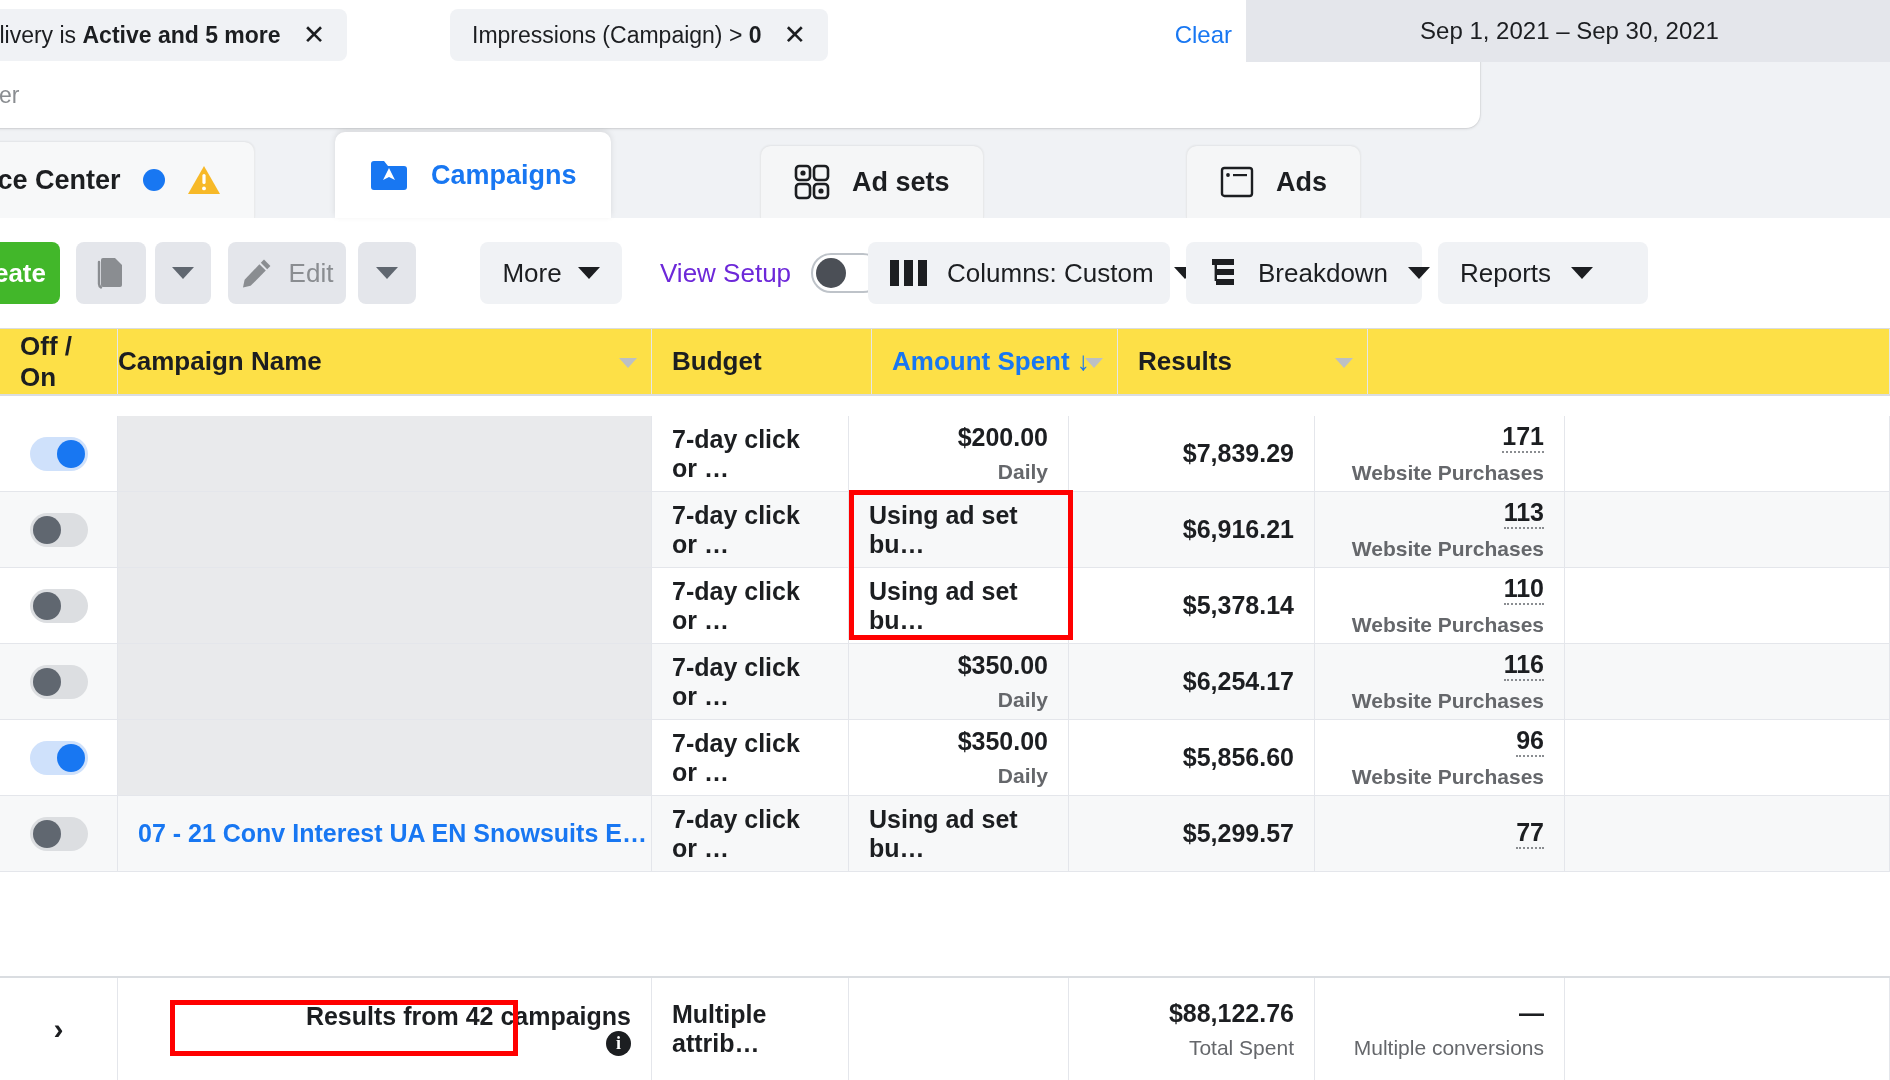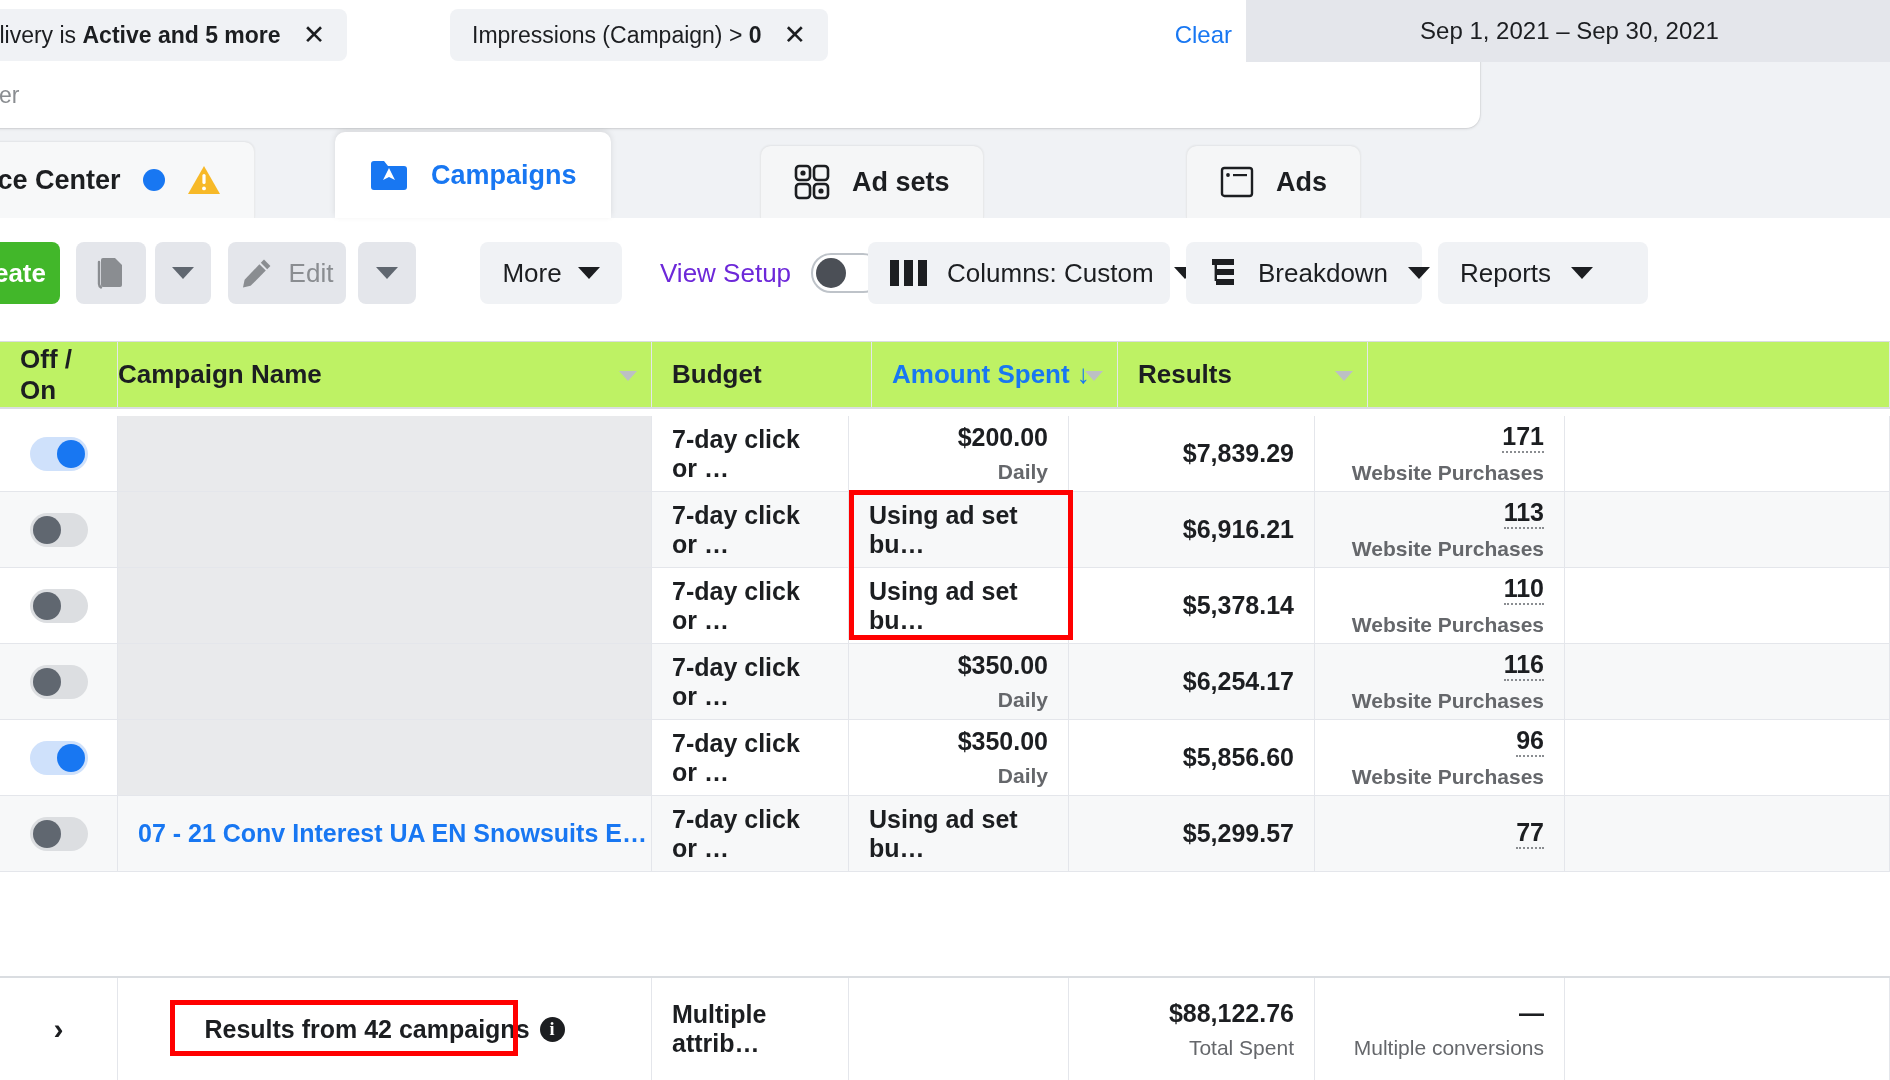--- a/index.html
+++ b/index.html
@@ -121,22 +121,22 @@
   #btn-reports { left: 1438px; width: 210px; justify-content: flex-start; padding-left: 22px; gap: 20px; }
   .caret { width: 0; height: 0; border-left: 11px solid transparent; border-right: 11px solid transparent; border-top: 12px solid #1c1e21; }
   .caret.grey { border-top-color: #606770; }
   .col-icon { display: flex; gap: 5px; }
   .col-icon i { display:block; width: 9px; height: 26px; background: #1c1e21; }
   .pencil svg, .dup svg, .brk svg { display: block; }
 
   
   .table { position: absolute; left: 0; top: 328px; width: 1890px; height: 752px; background: #fff; }
   .thead {
-    position: absolute; left: 0; top: 13px; width: 1890px; height: 68px;
-    background: #bef264; border-bottom: 2px solid #dadde1; border-top: 1px solid #dadde1;
+    position: absolute; left: 0; top: 0; width: 1890px; height: 68px;
+    background: #fde047; border-bottom: 2px solid #dadde1; border-top: 1px solid #dadde1;
     display: flex;
   }
   .th {
     font-size: 26px; font-weight: 700; color: #1c1e21;
     display: flex; align-items: center; position: relative;
     border-right: 1px solid #e4e6eb;
     padding: 0 20px;
   }
   .th .sortcaret {
     position: absolute; right: 14px; top: 50%; margin-top: -4px;
@@ -509,21 +509,21 @@
             <span class="res">77</span>
           </div>
           <div class="cell c-tail"></div>
         </div>
       </div>
 
     <div class="tfoot">
       <div class="cell c-onoff">
         <span class="chevron-right">›</span>
       </div>
-      <div class="cell c-name" style="padding:8px 20px;flex-direction:row;align-items:center;">
+      <div class="cell c-name" style="padding:8px 20px;flex-direction:column;align-items:flex-end;">
         <span>Results from 42 campaigns</span>
         <span class="info-i">i</span>
       </div>
       <div class="cell c-attr">
         <span>Multiple attrib…</span>
       </div>
       <div class="cell c-budget num">
         <span></span>
       </div>
       <div class="cell c-spent num">

